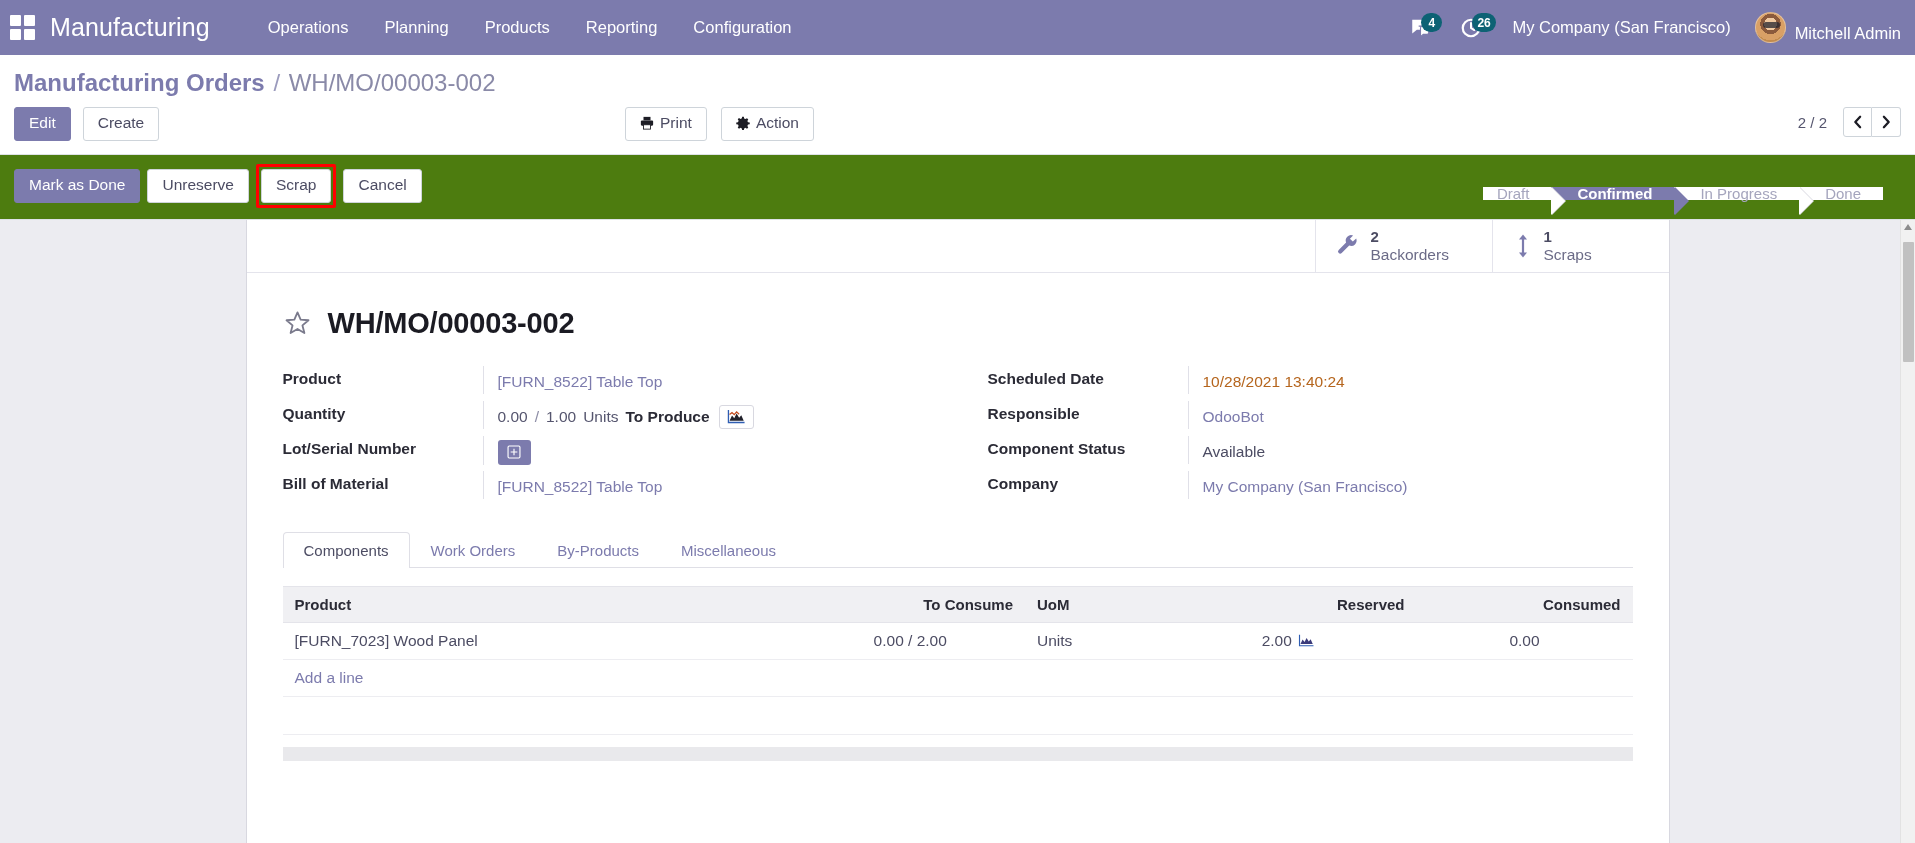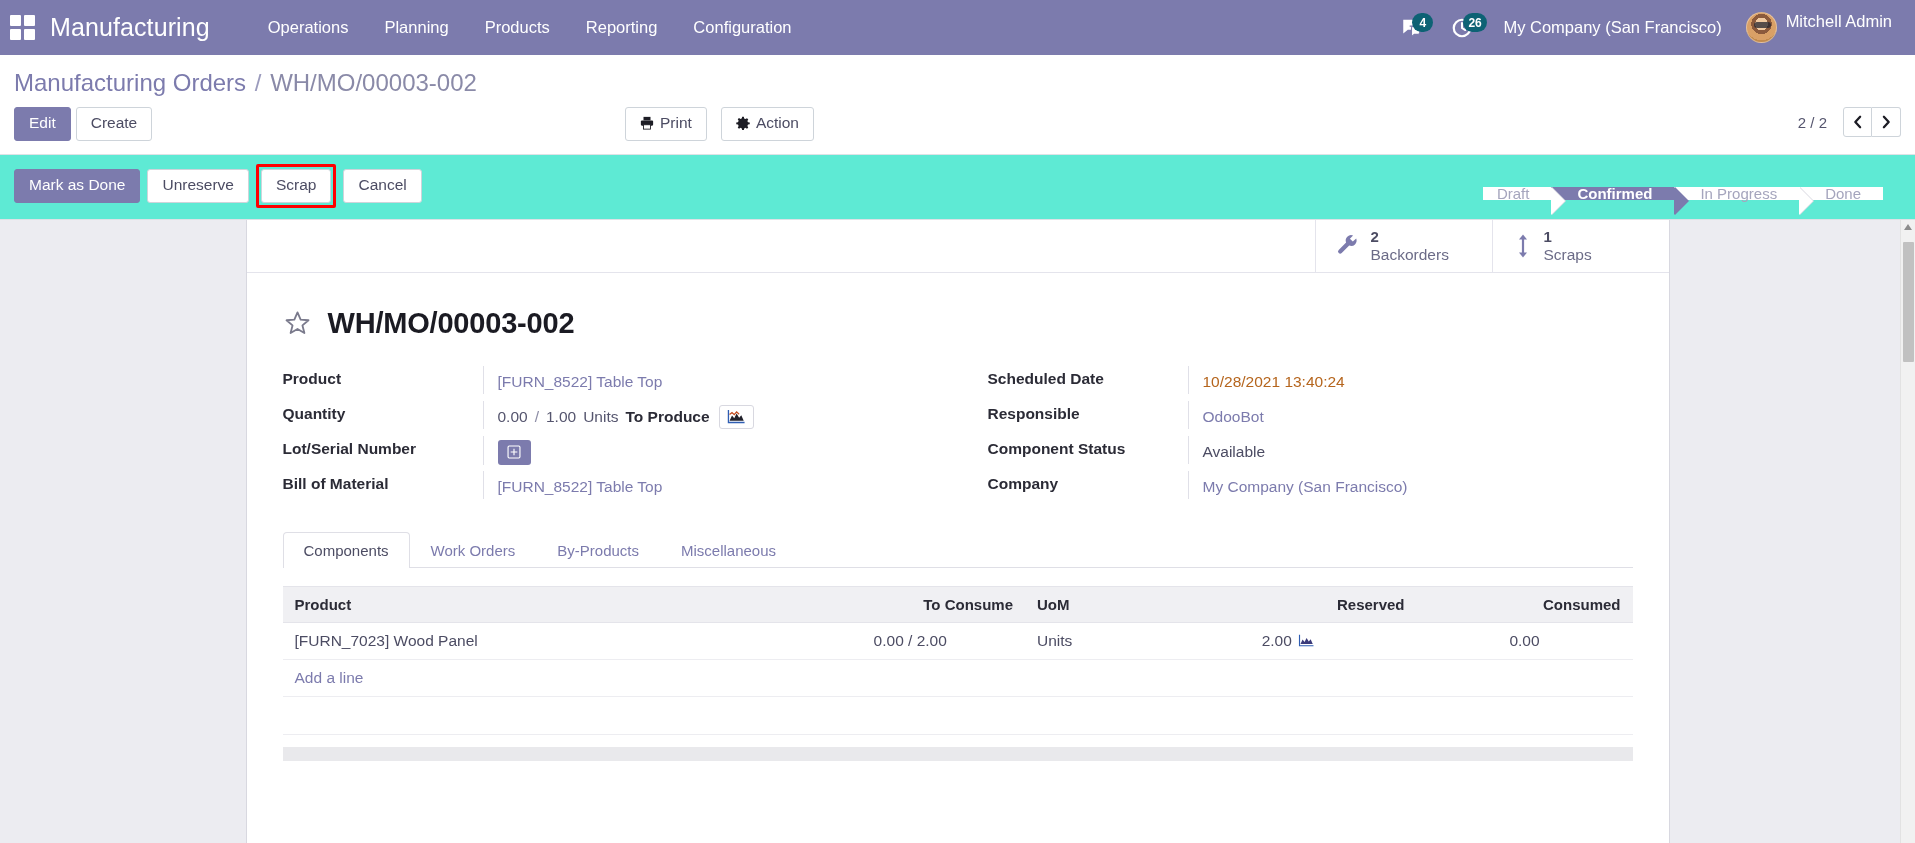--- a/index.html
+++ b/index.html
@@ -10,21 +10,21 @@
     overflow: hidden;
     -webkit-font-smoothing: antialiased;
   }
 
   
   .navbar {
     height: 55px;
     background: #7c7bad;
     display: flex;
     align-items: center;
-    padding: 0 23px 0 10px;
+    padding: 0 14px 0 10px;
     color: #ffffff;
   }
   .apps-grid {
     width: 26px; height: 26px;
     display: grid;
     grid-template-columns: 11px 11px;
     grid-template-rows: 11px 11px;
     gap: 3px;
     margin-right: 14px;
     cursor: pointer;
@@ -74,21 +74,21 @@
     line-height: 1;
   }
   .company-name {
     font-size: 16.5px;
     color: #ffffff;
     padding: 0 16px;
     cursor: pointer;
     white-space: nowrap;
   }
   .user-menu {
-    display: flex; align-items: flex-start; gap: 9px;
+    display: flex; align-items: flex-end; gap: 9px;
     cursor: pointer;
     padding-left: 8px;
   }
   .avatar {
     width: 31px; height: 31px;
     border-radius: 50%;
     background: radial-gradient(circle at 50% 38%, #f0c9a0 0 28%, #8b5a3c 28% 44%, #d9a066 44% 70%, #c28b4e 70% 100%);
     border: 1px solid rgba(255,255,255,.35);
     flex: none;
     overflow: hidden;
@@ -107,31 +107,31 @@
     background: #ffffff;
     border-bottom: 1px solid #dee2e6;
     padding: 12px 14px 0 14px;
   }
   .breadcrumb {
     font-size: 24px;
     color: #7c7bad;
     padding: 2px 0 10px 0;
     white-space: nowrap;
   }
-  .breadcrumb .bc-link { color: #7c7bad; cursor: pointer; }
+  .breadcrumb .bc-link { color: #7c7bad; cursor: pointer; font-weight: bold; }
   .breadcrumb .bc-sep { color: #9b9bbd; padding: 0 2px; }
   .breadcrumb .bc-current { color: #8a8aa8; }
 
   .cp-row {
     display: flex;
     align-items: flex-start;
     padding-bottom: 13px;
     position: relative;
   }
-  .btn-group-left { display: flex; gap: 5px; }
+  .btn-group-left { display: flex; gap: 12px; }
   .btn {
     font-size: 15.5px;
     padding: 5px 14px 6px 14px;
     border-radius: 3px;
     border: 1px solid #ced4da;
     background: #ffffff;
     color: #4c4c63;
     cursor: pointer;
     line-height: 1.35;
     white-space: nowrap;
@@ -166,21 +166,21 @@
     cursor: pointer;
     color: #1d1d25;
   }
   .pager-btns .pg:first-child { border-radius: 3px 0 0 3px; }
   .pager-btns .pg:last-child { border-radius: 0 3px 3px 0; border-left: none; }
 
   
   .statusbar-row {
     display: flex;
     align-items: center;
-    background: #5eead4;
+    background: #4d7c0f;
     border-bottom: 1px solid #dee2e6;
     padding: 9px 10px 11px 14px;
     position: relative;
   }
   .sb-buttons { display: flex; gap: 7px; align-items: center; }
   .scrap-highlight {
     border: 3px solid #ff0000;
     padding: 2px;
     border-radius: 2px;
     display: inline-flex;

